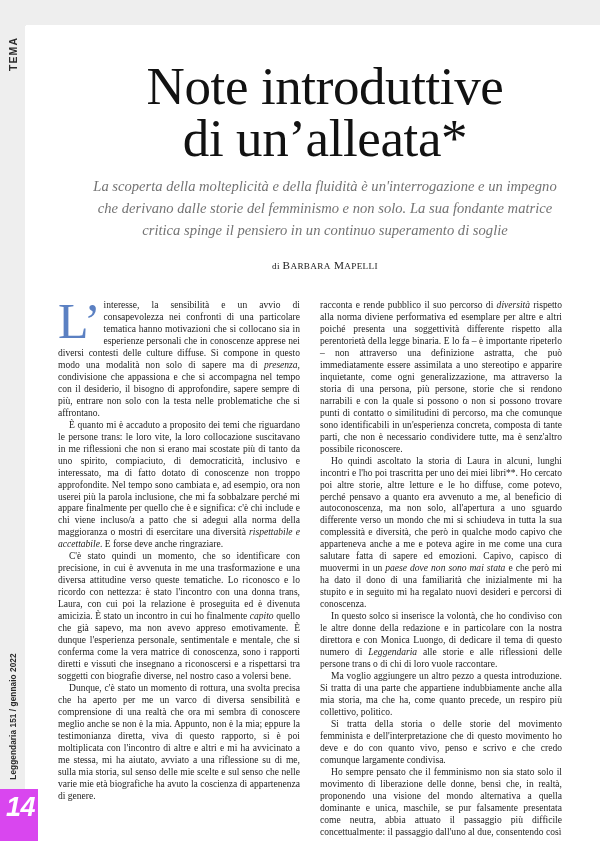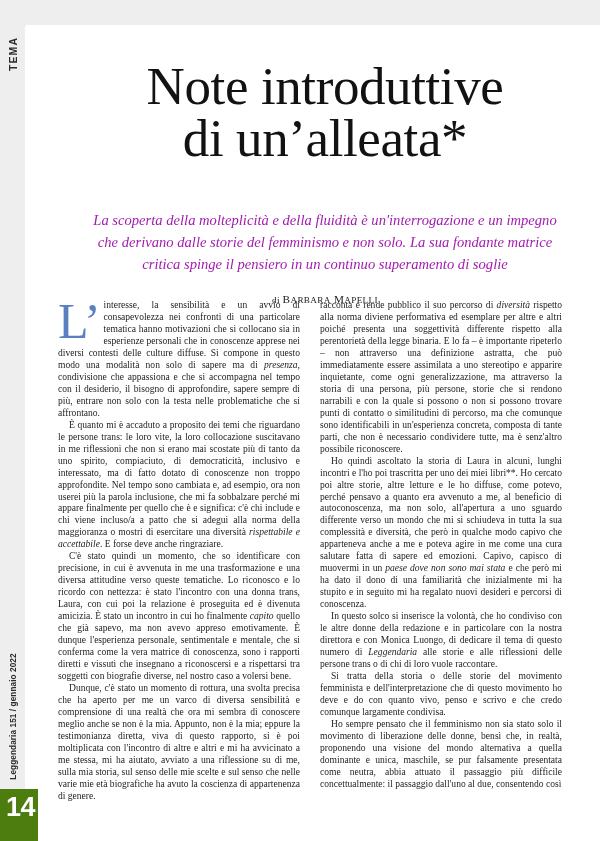--- a/index.html
+++ b/index.html
@@ -72,22 +72,23 @@
     letter-spacing: 0.1px;
     color: #2b2b2b;
     white-space: nowrap;
   }
   .folio {
     position: absolute;
     left: 0;
     top: 789px;
     width: 38px;
     height: 52px;
-    background: #4d7c0f;
+    background: #d946ef;
     color: #ffffff;
+    font-style: italic;
   }
   .folio span {
     position: absolute;
     left: 6px;
     top: 5px;
     font-family: "Liberation Sans", sans-serif;
     font-weight: 700;
     font-size: 27px;
     letter-spacing: -0.5px;
     line-height: 1;
@@ -107,29 +108,29 @@
     font-size: 53px;
     line-height: 0.99;
     letter-spacing: -0.4px;
     color: #121212;
     text-align: center;
   }
   .headline .line2 {
     display: block;
   }
   .deck {
-    margin: 44px auto 0 auto;
+    margin: 10px auto 0 auto;
     width: 470px;
     font-family: "Liberation Serif", serif;
     font-style: italic;
     font-weight: 400;
     font-size: 14.6px;
     line-height: 1.52;
     text-align: center;
-    color: #a21caf;
+    color: #737373;
   }
   .byline {
     margin: 18px auto 0 auto;
     text-align: center;
     font-family: "Liberation Serif", serif;
     font-size: 9.2px;
     letter-spacing: 0.35px;
     color: #1a1a1a;
   }
   .byline .small-caps {
@@ -208,18 +209,19 @@
     <div class="col" id="col-left">
         <p class="dropcap-para"><span class="dropcap">L’</span>interesse, la sensibilità e un avvio di consapevolezza nei confronti di una particolare tematica hanno motivazioni che si collocano sia in esperienze personali che in conoscenze apprese nei diversi contesti delle culture diffuse. Si compone in questo modo una modalità non solo di sapere ma di <em>presenza</em>, condivisione che appassiona e che si accompagna nel tempo con il desiderio, il bisogno di approfondire, sapere sempre di più, entrare non solo con la testa nelle problematiche che si affrontano.</p>
         <p>È quanto mi è accaduto a proposito dei temi che riguardano le persone trans: le loro vite, la loro collocazione suscitavano in me riflessioni che non si erano mai scostate più di tanto da uno spirito, compiaciuto, di democraticità, inclusivo e interessato, ma di fatto dotato di conoscenze non troppo approfondite. Nel tempo sono cambiata e, ad esempio, ora non userei più la parola inclusione, che mi fa sobbalzare perché mi appare finalmente per quello che è e significa: c'è chi include e chi viene incluso/a a patto che si adegui alla norma della maggioranza o mostri di esercitare una diversità <em>rispettabile e accettabile</em>. E forse deve anche ringraziare.</p>
         <p>C'è stato quindi un momento, che so identificare con precisione, in cui è avvenuta in me una trasformazione e una diversa attitudine verso queste tematiche. Lo riconosco e lo ricordo con nettezza: è stato l'incontro con una donna trans, Laura, con cui poi la relazione è proseguita ed è divenuta amicizia. È stato un incontro in cui ho finalmente <em>capito</em> quello che già sapevo, ma non avevo appreso emotivamente. È dunque l'esperienza personale, sentimentale e mentale, che si conferma come la vera matrice di conoscenza, sono i rapporti diretti e vissuti che insegnano a riconoscersi e a rispettarsi tra soggetti con biografie diverse, nel nostro caso a volersi bene.</p>
         <p>Dunque, c'è stato un momento di rottura, una svolta precisa che ha aperto per me un varco di diversa sensibilità e comprensione di una realtà che ora mi sembra di conoscere meglio anche se non è la mia. Appunto, non è la mia; eppure la testimonianza diretta, viva di questo rapporto, si è poi moltiplicata con l'incontro di altre e altri e mi ha avvicinato a me stessa, mi ha aiutato, avviato a una riflessione su di me, sulla mia storia, sul senso delle mie scelte e sul senso che nelle varie mie età biografiche ha avuto la coscienza di appartenenza di genere.</p>
       </div>
     <div class="col" id="col-right">
         <p class="no-indent">racconta e rende pubblico il suo percorso di <em>diversità</em> rispetto alla norma diviene performativa ed esemplare per altre e altri poiché presenta una soggettività differente rispetto alla perentorietà della legge binaria. E lo fa – è importante ripeterlo – non attraverso una definizione astratta, che può immediatamente essere assimilata a uno stereotipo e apparire inquietante, come ogni generalizzazione, ma attraverso la storia di una persona, più persone, storie che si rendono narrabili e con  la quale si possono o non si possono trovare punti di contatto o similitudini di percorso, ma che comunque sono identificabili in un'esperienza concreta, composta di tante parti, che non è necessario condividere tutte, ma è senz'altro possibile riconoscere.</p>
         <p>Ho quindi ascoltato la storia di Laura in alcuni, lunghi incontri e l'ho poi trascritta per uno dei miei libri**. Ho cercato poi altre storie, altre letture e le ho diffuse, come potevo, perché pensavo a quanto era avvenuto a me, al beneficio di autoconoscenza, ma non solo, all'apertura a uno sguardo differente verso un mondo che mi si schiudeva in tutta la sua complessità e diversità, che però in qualche modo capivo che apparteneva anche a me e poteva agire in me come una cura salutare fatta di sapere ed emozioni. Capivo, capisco di muovermi in un <em>paese dove non sono mai stata</em> e che però mi ha dato il dono di una familiarità che inizialmente mi ha stupito e in seguito mi ha regalato nuovi desideri e percorsi di conoscenza.</p>
         <p>In questo solco si inserisce la volontà, che ho condiviso con le altre donne della redazione e in particolare con la nostra direttora e con Monica Luongo, di dedicare il tema di questo numero di <em>Leggendaria</em> alle storie e alle riflessioni delle persone trans o di chi di loro vuole raccontare.</p>
+        <p>Ma voglio aggiungere un altro pezzo a questa introduzione. Si tratta di una parte che appartiene indubbiamente anche alla mia storia, ma che ha, come quanto precede, un respiro più collettivo, politico.</p>
         <p>Si tratta della storia o delle storie del movimento femminista e dell'interpretazione che di questo movimento ho deve e do con quanto vivo, penso e scrivo e che credo comunque largamente condivisa.</p>
         <p>Ho sempre pensato che il femminismo non sia stato solo il movimento di liberazione delle donne, bensì che, in realtà, proponendo una visione del mondo alternativa a quella dominante e unica, maschile, se pur falsamente presentata come neutra, abbia attuato il passaggio più difficile concettualmente: il passaggio dall'uno al due, consentendo così</p>
       </div>
   </div>
 
 </div>
 
 </body></html>

